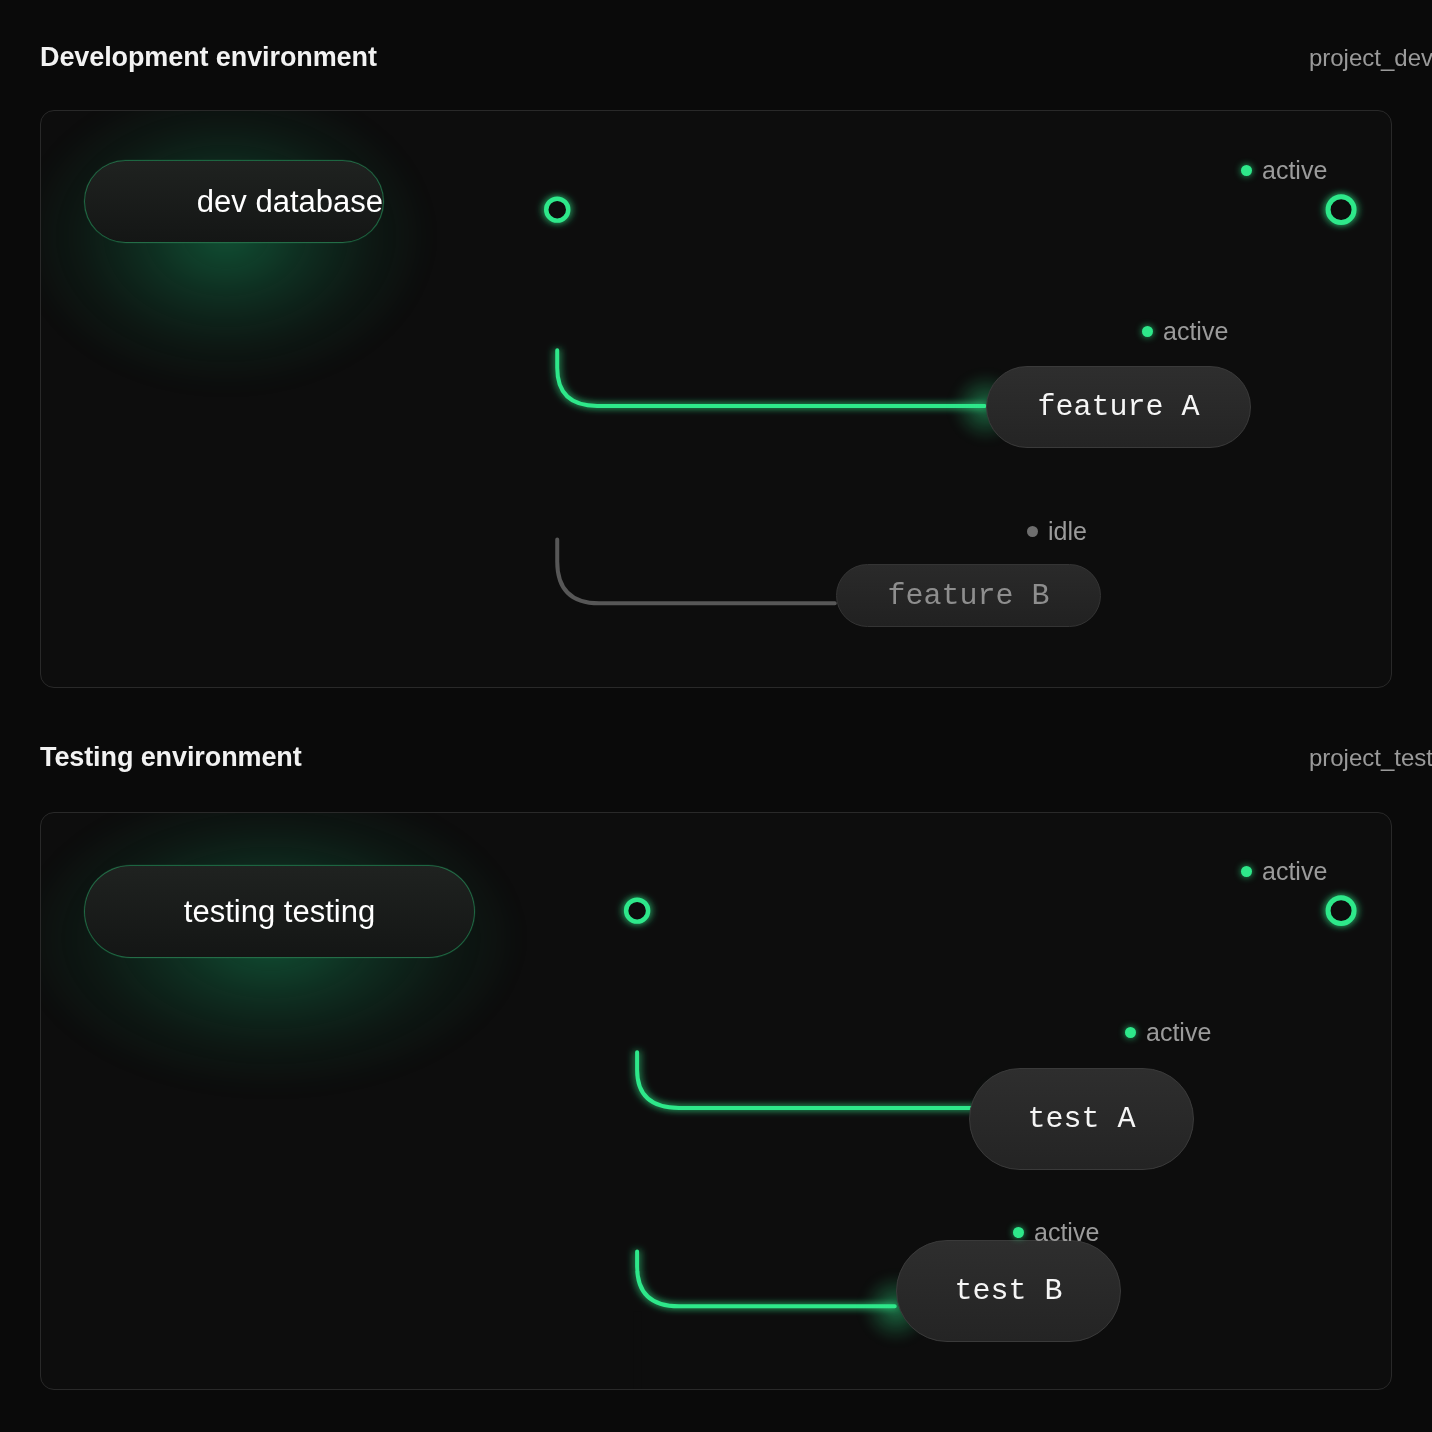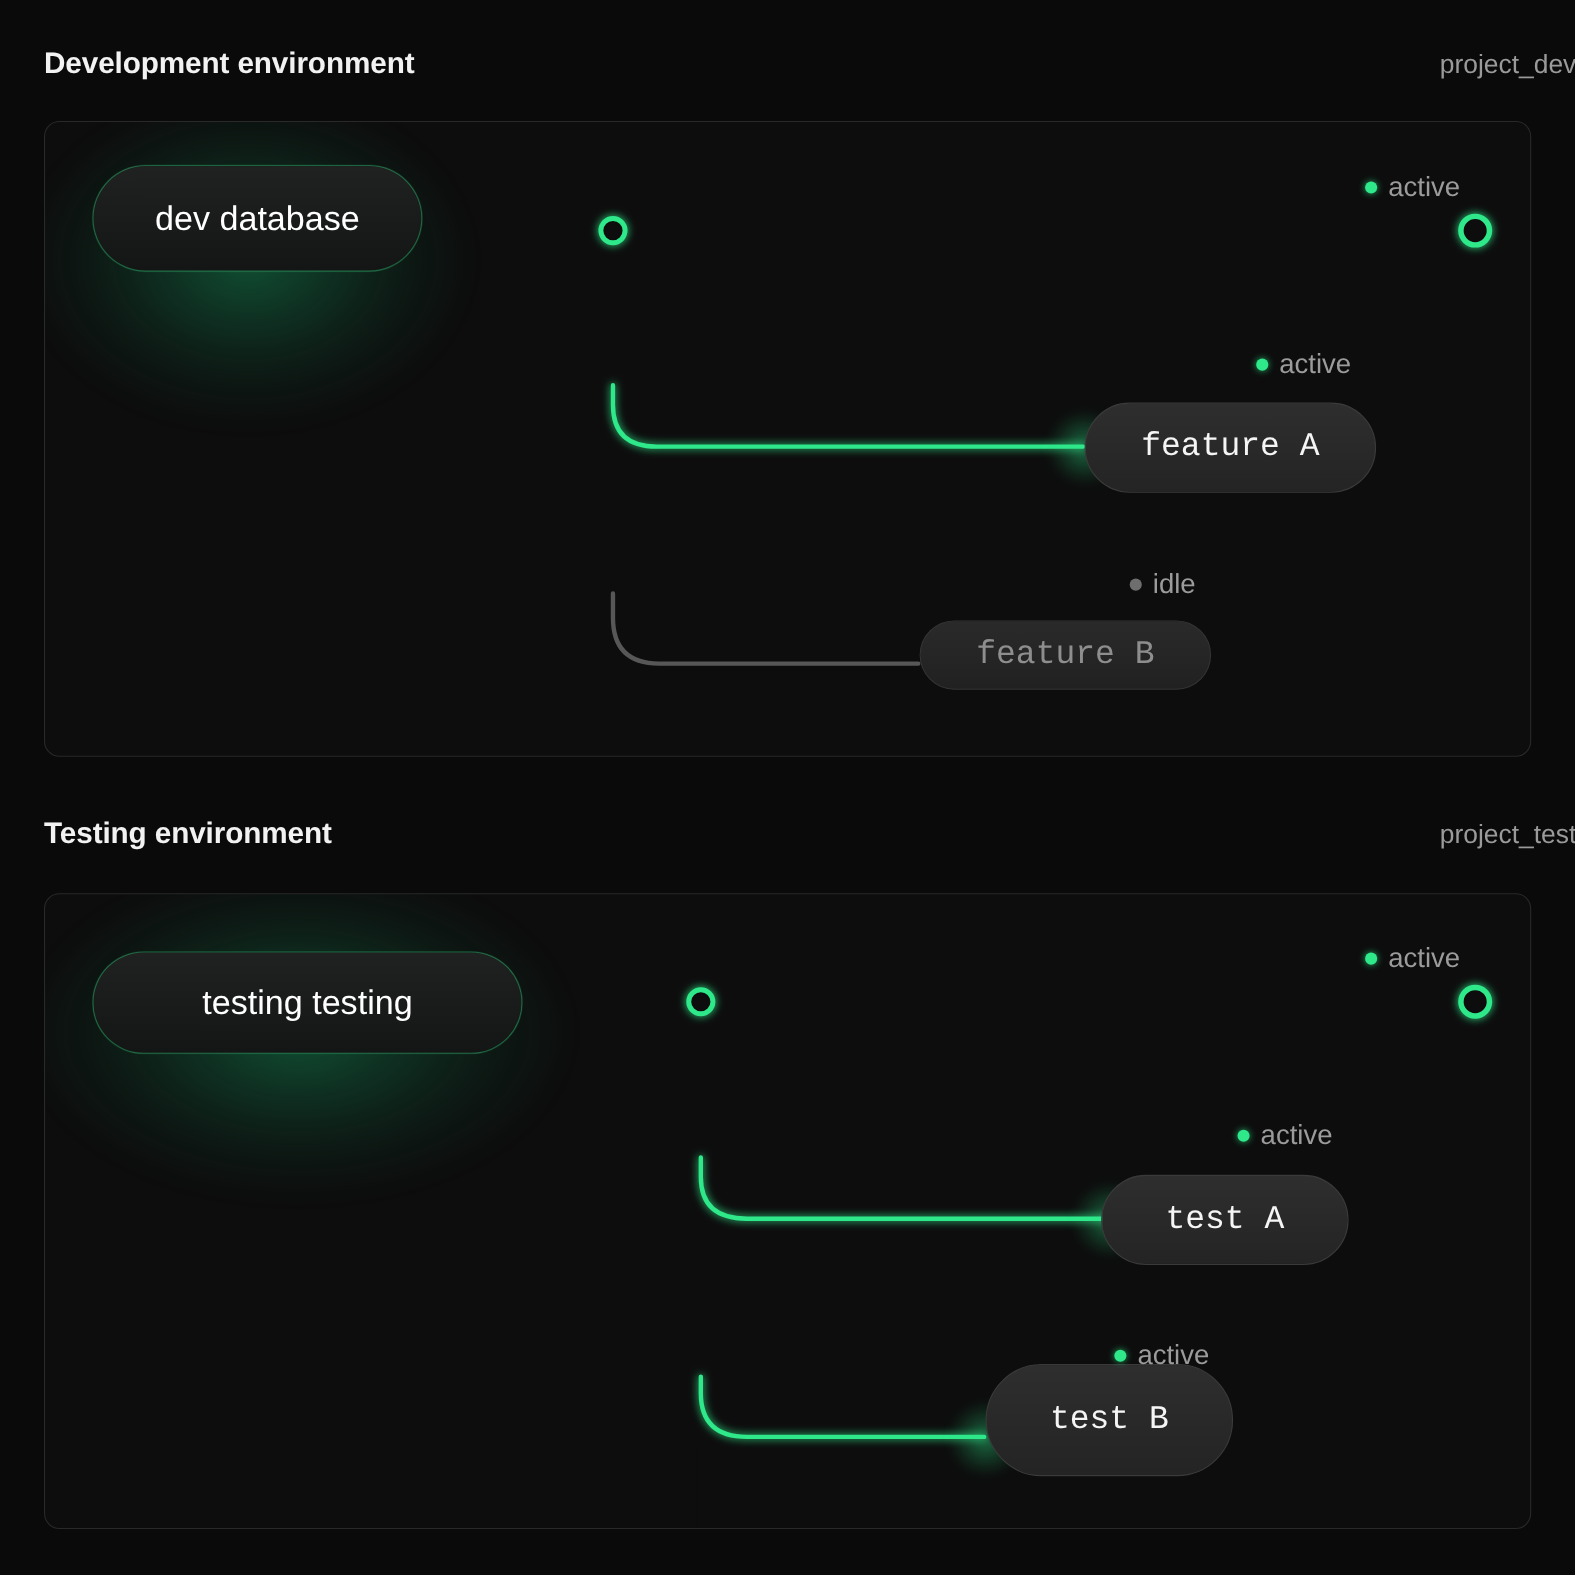--- a/index.html
+++ b/index.html
@@ -207,21 +207,21 @@
 
       <path d="M 517 430 L 517 452 Q 517 494 559 494 L 795 494" fill="none" stroke="#575757" stroke-width="4" stroke-linecap="round" stroke-linejoin="round"></path>
 
       <circle cx="517" cy="99" r="11" fill="#0d0d0d" stroke="#2ee88a" stroke-width="4.5" filter="url(#glowDev)"></circle>
 
       <circle cx="1302" cy="99" r="13" fill="#0d0d0d" stroke="#2ee88a" stroke-width="5" filter="url(#glowDev)"></circle>
     </svg>
 
     <div class="node-glow" style="left:-10px; top:-20px; width:390px; height:290px;"></div>
 
-    <div class="node db" style="left:43px; top:39px; width:300px; height:97px;">
+    <div class="node db" style="left:43px; top:49px; width:300px; height:83px;justify-content:flex-end;">
       <span class="node-label">dev database</span>
     </div>
 
     <div class="status" style="left:1200px; top:47px;">
       <span class="status-dot active"></span>
       <span class="status-text">active</span>
     </div>
 
     <div class="port-glow" style="left:912px; top:263px;"></div>
     <div class="node svc" style="left:945px; top:255px; width:265px; height:82px;">
@@ -280,21 +280,21 @@
     <div class="node db" style="left:43px; top:52px; width:391px; height:93px;">
       <span class="node-label">testing testing</span>
     </div>
 
     <div class="status" style="left:1200px; top:46px;">
       <span class="status-dot active"></span>
       <span class="status-text">active</span>
     </div>
 
     <div class="port-glow" style="left:935px; top:263px;"></div>
-    <div class="node svc" style="left:960px; top:255px; width:225px; height:82px;justify-content:center;">
+    <div class="node svc" style="left:928px; top:255px; width:225px; height:102px;justify-content:center;">
       <span class="node-label">test A</span>
     </div>
     <div class="status" style="left:1084px; top:207px;">
       <span class="status-dot active"></span>
       <span class="status-text">active</span>
     </div>
 
     <div class="port-glow" style="left:822px; top:462px;"></div>
     <div class="node svc" style="left:855px; top:427px; width:225px; height:102px;">
       <span class="node-label">test B</span>

